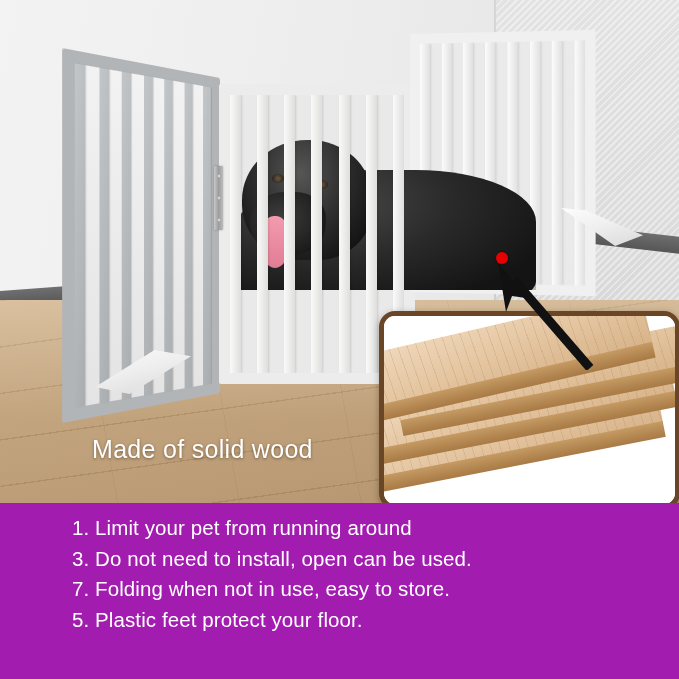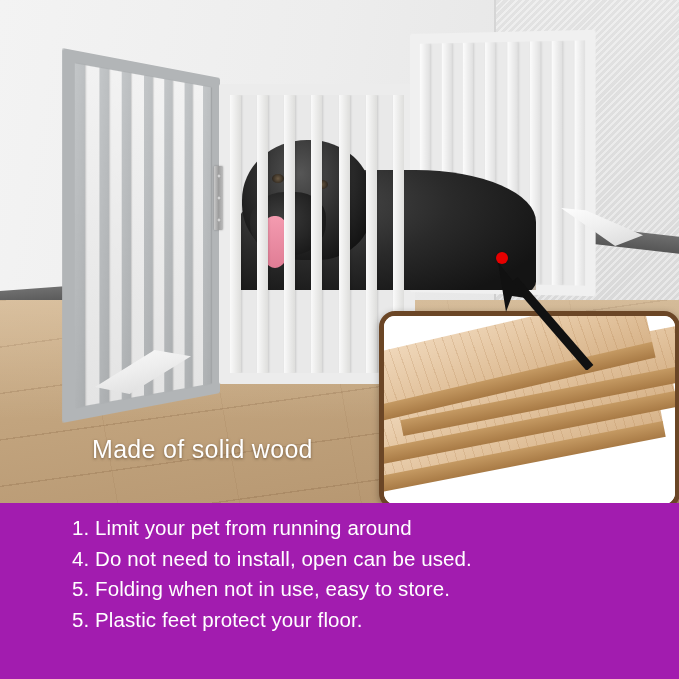--- a/index.html
+++ b/index.html
@@ -245,19 +245,19 @@
       <div class="board" style="left:-14px;top:6px;width:280px;height:54px;transform:rotate(-13deg);">
         <div class="face"></div>
           <div class="edge"></div>
         </div>
     </div>
   </div>
 
   <div class="banner">
     <div class="bullets">
       <div class="bullet">1. Limit your pet from running around</div>
-      <div class="bullet">4. Do not need to install, open can be used.</div>
-      <div class="bullet">5. Folding when not in use, easy to store.</div>
+      <div class="bullet">3. Do not need to install, open can be used.</div>
+      <div class="bullet">7. Folding when not in use, easy to store.</div>
       <div class="bullet">5. Plastic feet protect your floor.</div>
     </div>
   </div>
 
 </div>
 
 </body></html>

